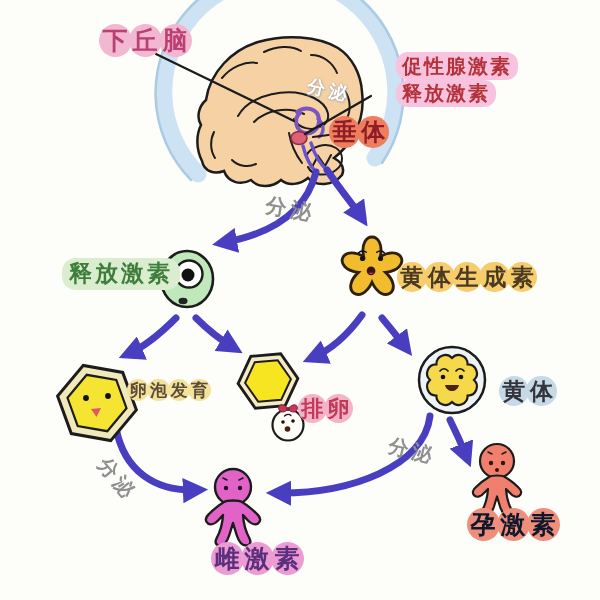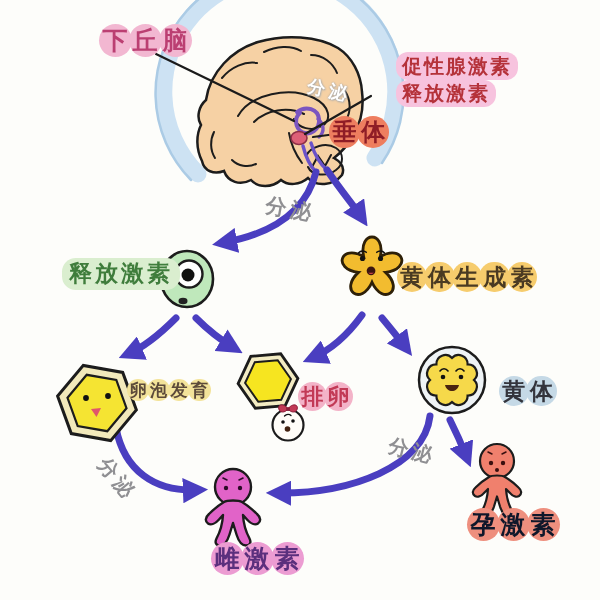--- a/index.html
+++ b/index.html
@@ -209,21 +209,21 @@
   <div class="label secretion" style="left:268px;top:192px;font-size:21px;transform:rotate(10deg);">分泌</div>
 
   <div class="label" style="left:38px;top:258px;font-size:23px;color:#3f7d3c;--bub:#daeecf;letter-spacing:3px;">
     <span class="pill">释放激素</span>
   </div>
 
   <div class="label" style="left:398px;top:262px;font-size:23px;color:#4a3a22;--bub:#f6cc6d;"><span class="ch">黄</span><span class="ch">体</span><span class="ch">生</span><span class="ch">成</span><span class="ch">素</span></div>
 
   <div class="label" style="left:128px;top:379px;font-size:17px;color:#5c4a3a;--bub:#f3e39a;"><span class="ch">卵</span><span class="ch">泡</span><span class="ch">发</span><span class="ch">育</span></div>
 
-  <div class="label" style="left:299px;top:382px;font-size:22px;color:#c23a56;--bub:#f3b3c8;"><span class="ch">排</span><span class="ch">卵</span></div>
+  <div class="label" style="left:299px;top:394px;font-size:22px;color:#c23a56;--bub:#f3b3c8;"><span class="ch">排</span><span class="ch">卵</span></div>
 
   <div class="label" style="left:500px;top:376px;font-size:23px;color:#33343c;--bub:#c5d9e6;"><span class="ch">黄</span><span class="ch">体</span></div>
 
   <div class="label secretion" style="left:112px;top:452px;font-size:20px;transform:rotate(50deg);">分泌</div>
 
   <div class="label secretion" style="left:392px;top:432px;font-size:20px;transform:rotate(14deg);">分泌</div>
 
   <div class="label" style="left:212px;top:542px;font-size:25px;color:#5b2f7d;--bub:#ec9cd2;"><span class="ch">雌</span><span class="ch">激</span><span class="ch">素</span></div>
 
   <div class="label" style="left:468px;top:508px;font-size:25px;color:#0f172a;--bub:#ee8f7e;"><span class="ch">孕</span><span class="ch">激</span><span class="ch">素</span></div>

